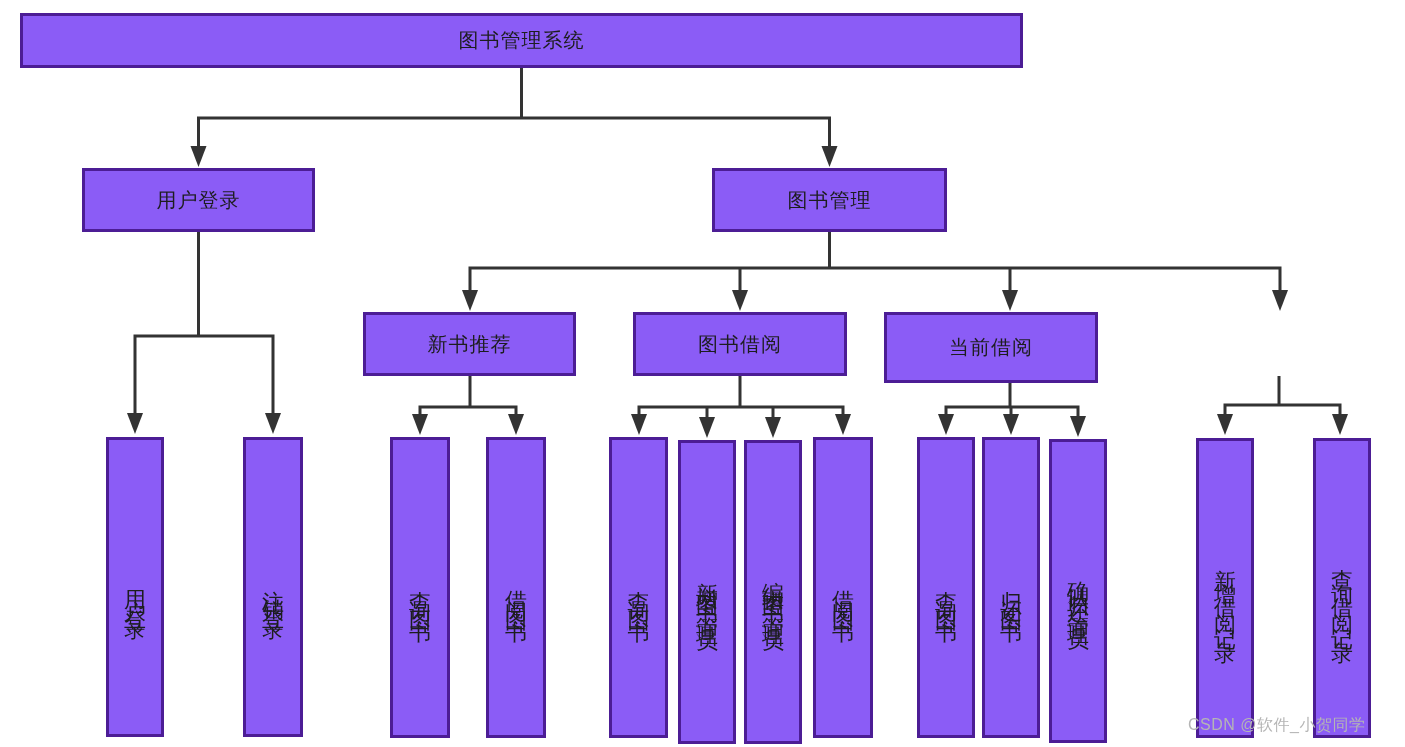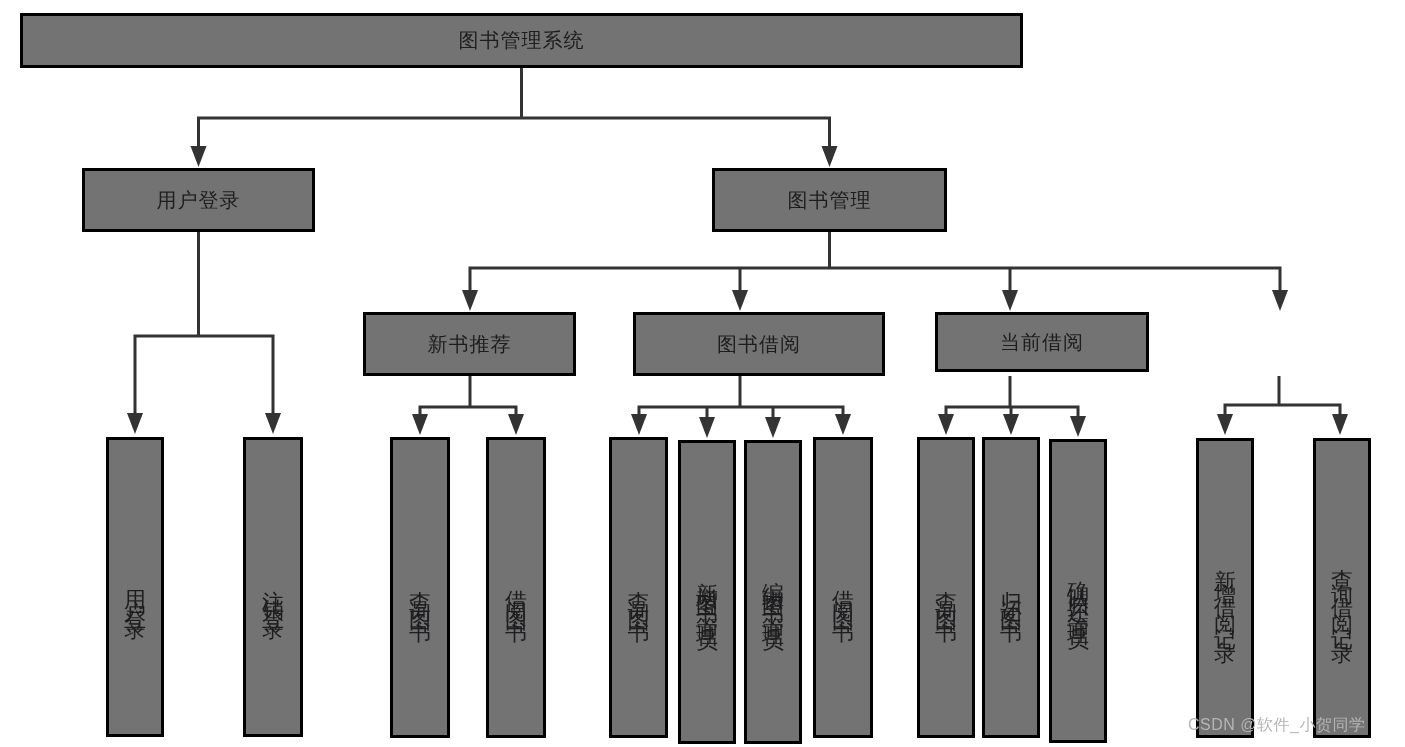--- a/index.html
+++ b/index.html
@@ -16,22 +16,22 @@
     overflow: hidden;
   }
   #lines {
     position: absolute;
     left: 0; top: 0;
     width: 1405px;
     height: 747px;
   }
   .box {
     position: absolute;
-    background: #737373;
-    border: 3px solid #000000;
+    background: #8b5cf6;
+    border: 3px solid #4c1d95;
     box-sizing: border-box;
     display: flex;
     align-items: center;
     justify-content: center;
     color: #1d1d1f;
   }
   .hbox span {
     font-size: 20px;
     letter-spacing: 1px;
     white-space: nowrap;
@@ -120,24 +120,24 @@
   <div class="box hbox" style="left:82px;top:168px;width:233px;height:64px">
     <span>用户登录</span>
   </div>
   <div class="box hbox" style="left:712px;top:168px;width:235px;height:64px">
     <span>图书管理</span>
   </div>
 
   <div class="box hbox" style="left:363px;top:312px;width:213px;height:64px">
     <span>新书推荐</span>
   </div>
-  <div class="box hbox" style="left:633px;top:312px;width:252px;height:64px">
+  <div class="box hbox" style="left:633px;top:312px;width:214px;height:64px">
     <span>图书借阅</span>
   </div>
-  <div class="box hbox" style="left:935px;top:312px;width:214px;height:60px">
+  <div class="box hbox" style="left:884px;top:312px;width:214px;height:71px">
     <span>当前借阅</span>
   </div>
 
   <div class="box vbox gap10" style="left:106px;top:437px;width:58px;height:300px">
     <span>用户登录</span>
   </div>
   <div class="box vbox gap10" style="left:243px;top:437px;width:60px;height:300px">
     <span>注销登录</span>
   </div>
 

